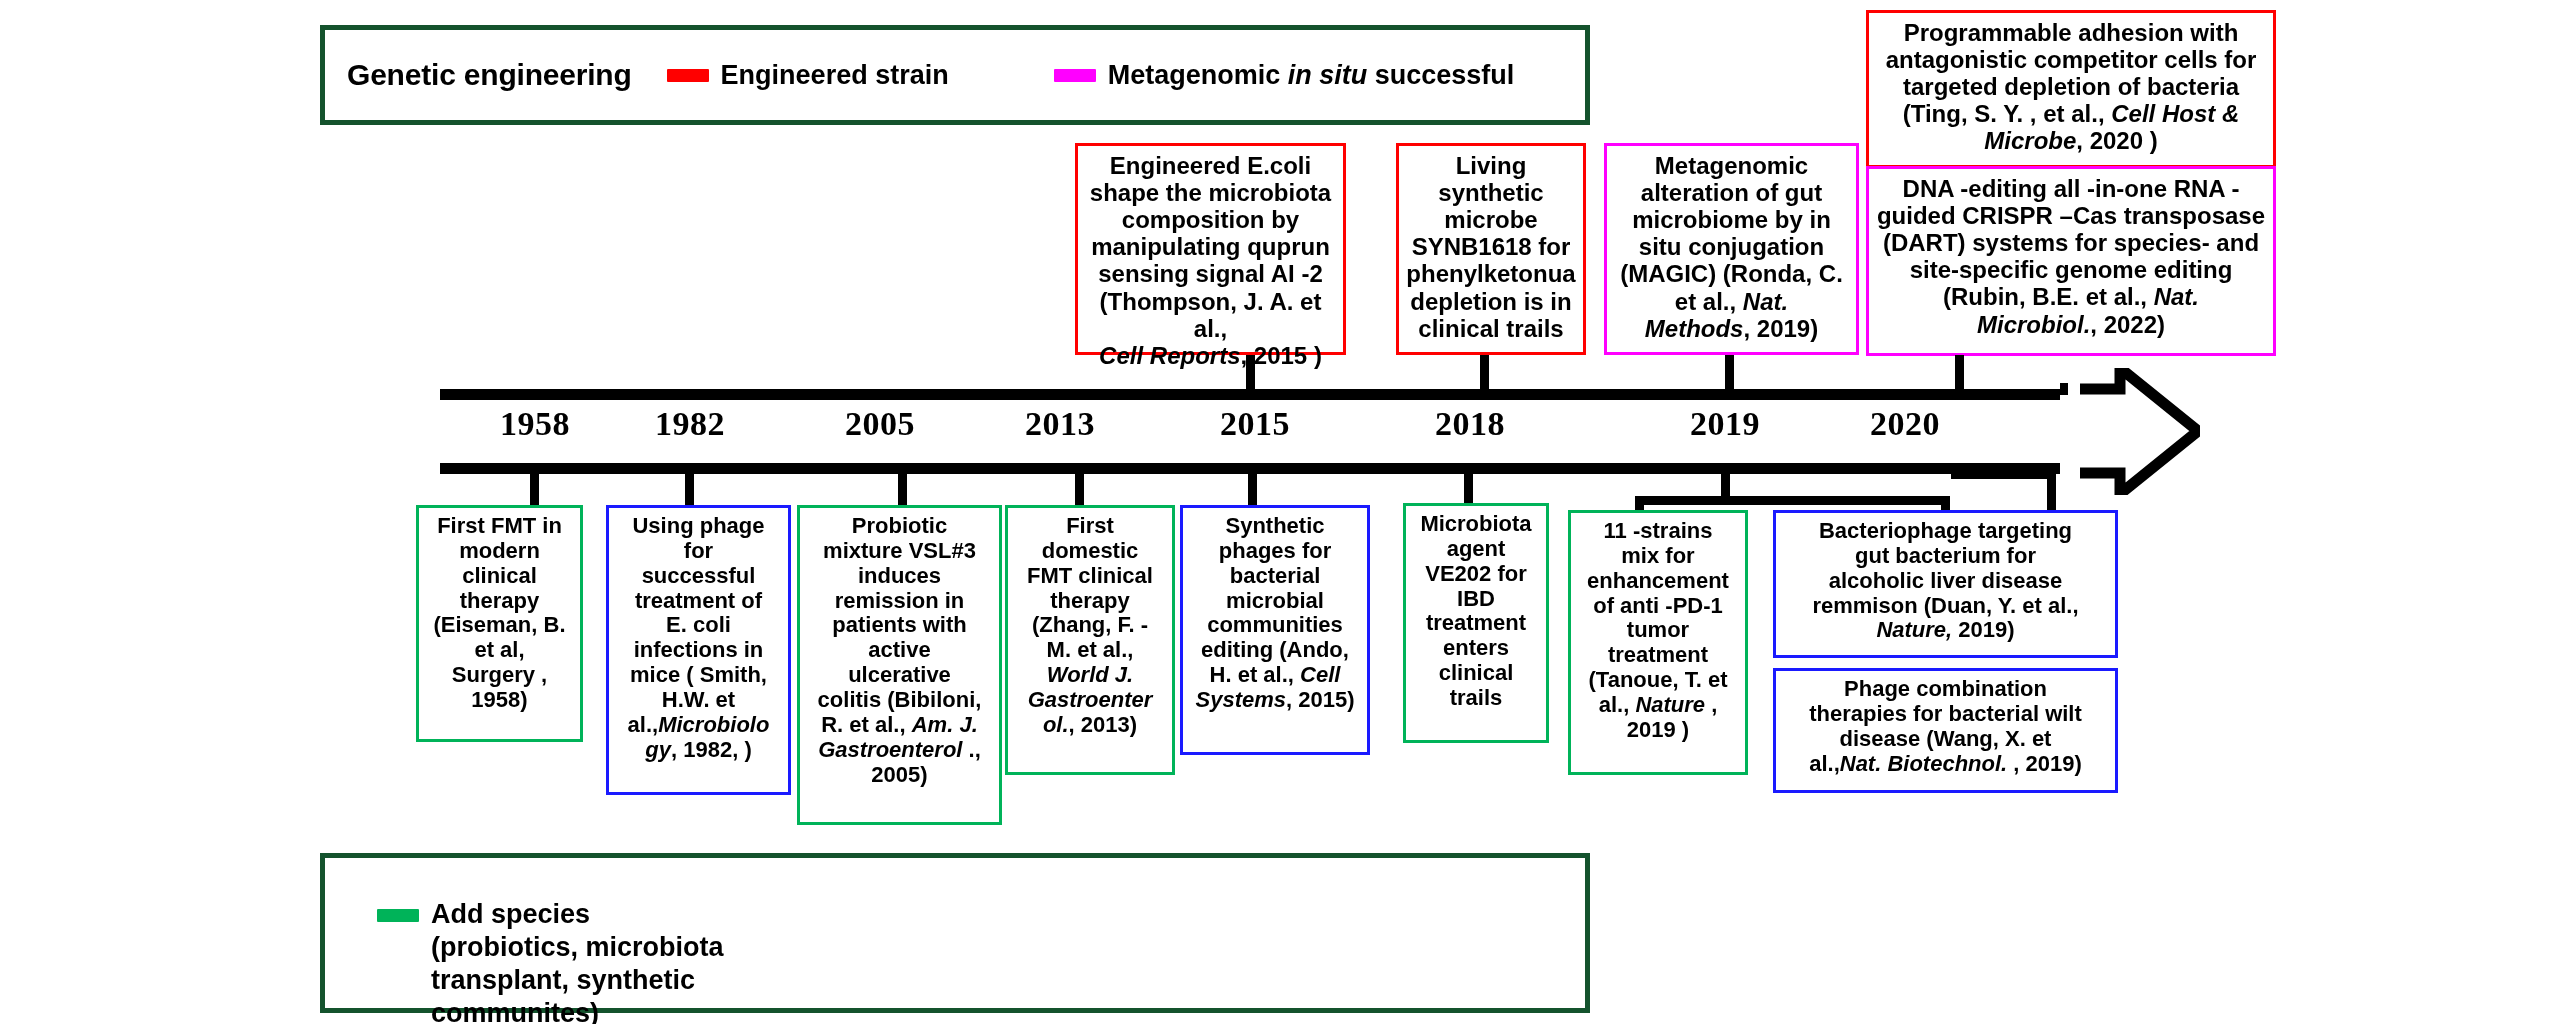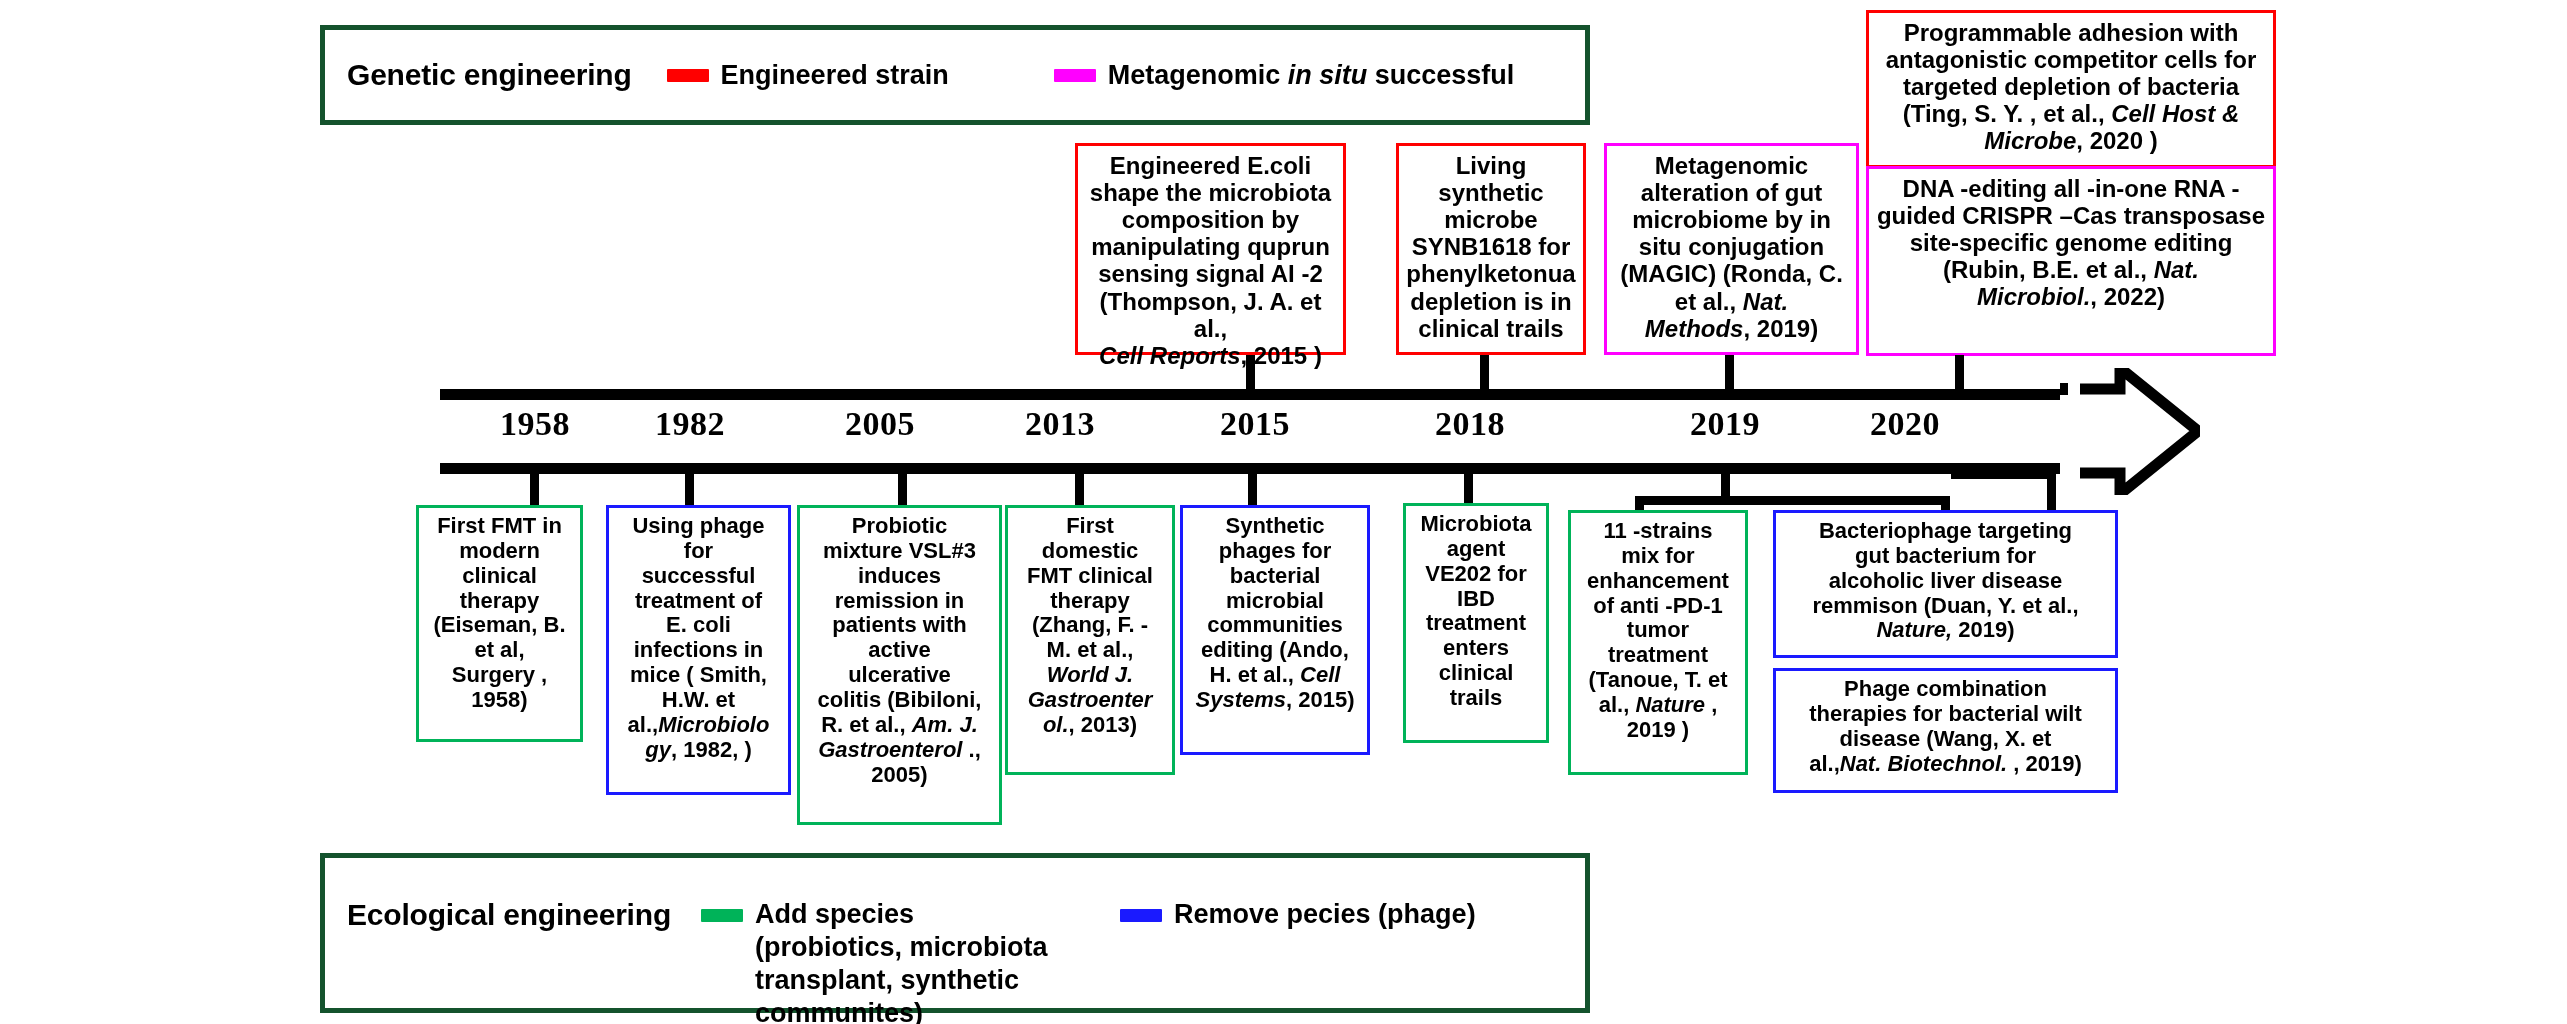--- a/index.html
+++ b/index.html
@@ -105,20 +105,21 @@
     <div>targeted  depletion of  bacteria</div>
     <div><span>(Ting, S. Y. , et al.,  </span><i>Cell Host &amp;</i></div>
     <div><i>Microbe</i><span>, 2020  )</span></div>
   </div>
 </div>
 
 <div class="abs card" style="left:1866px;top:166px;width:410px;height:190px;border-color:#ff00ff;font-size:24px;">
   <div class="txt">
     <div>DNA -editing all -in-one RNA -</div>
     <div>guided CRISPR –Cas transposase</div>
+    <div>(DART) systems for  species- and</div>
     <div>site-specific genome editing</div>
     <div><span>(Rubin, B.E. et al.,  </span><i>Nat.</i></div>
     <div><i>Microbiol.</i><span>, 2022)</span></div>
   </div>
 </div>
 
 <div class="abs conn" style="left:1246px;top:355px;width:9px;height:38px;"></div>
 <div class="abs conn" style="left:1480px;top:355px;width:9px;height:38px;"></div>
 <div class="abs conn" style="left:1725px;top:355px;width:9px;height:38px;"></div>
 <div class="abs conn" style="left:1955px;top:355px;width:9px;height:38px;"></div>
@@ -266,24 +267,19 @@
 <div class="abs card" style="left:1773px;top:668px;width:345px;height:125px;border-color:#1a1aff;font-size:22px;">
   <div class="txt">
     <div>Phage combination</div>
     <div>therapies for bacterial wilt</div>
     <div>disease (Wang, X. et</div>
     <div><span>al.,</span><i>Nat. Biotechnol.</i><span>  , 2019)</span></div>
   </div>
 </div>
 
 <div class="abs legend-box" style="left:320px;top:853px;width:1270px;height:160px;padding:40px 0 0 22px;">
-  <span class="legend-title">Ecological engineering</span>
 
   <span class="legend-entry" style="margin-left:30px;">
     <span class="swatch" style="width:42px;height:13px;background:#00b359;margin-top:11px;"></span>
     <span class="legend-label" style="width:305px;display:inline-block;"><span>Add species (probiotics, microbiota transplant, synthetic communites)</span></span>
   </span>
 
-  <span class="legend-entry" style="margin-left:60px;">
-    <span class="swatch" style="width:42px;height:13px;background:#1a1aff;margin-top:11px;"></span>
-    <span class="legend-label"><span>Remove pecies (phage)</span></span>
-  </span>
 </div>
 
 </body></html>

